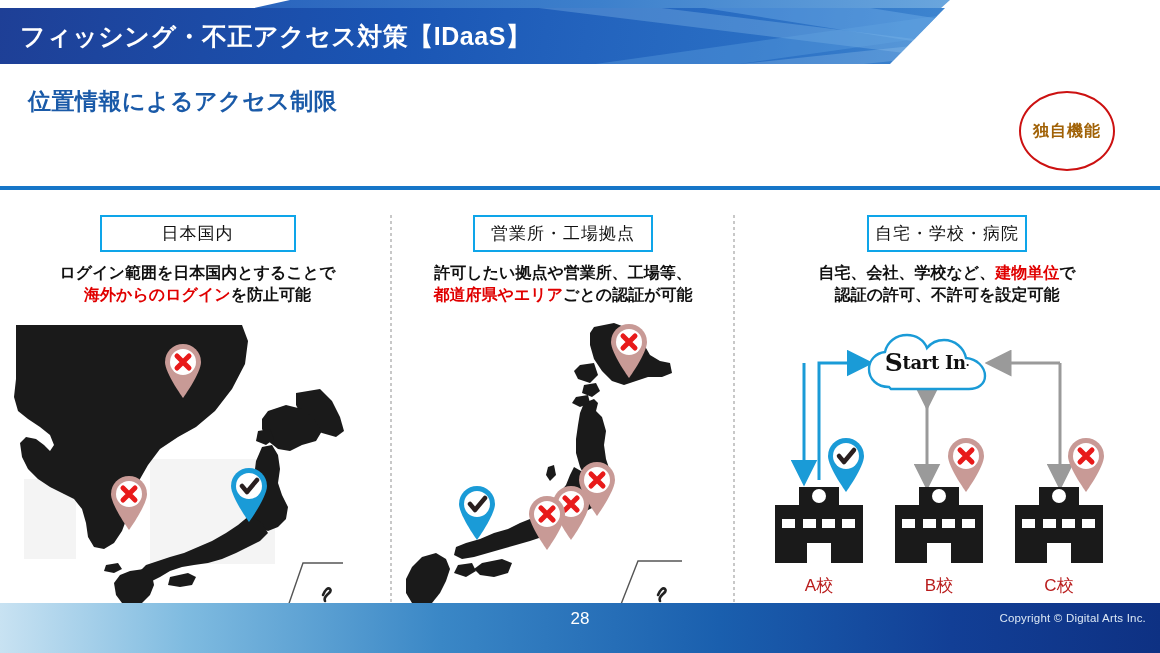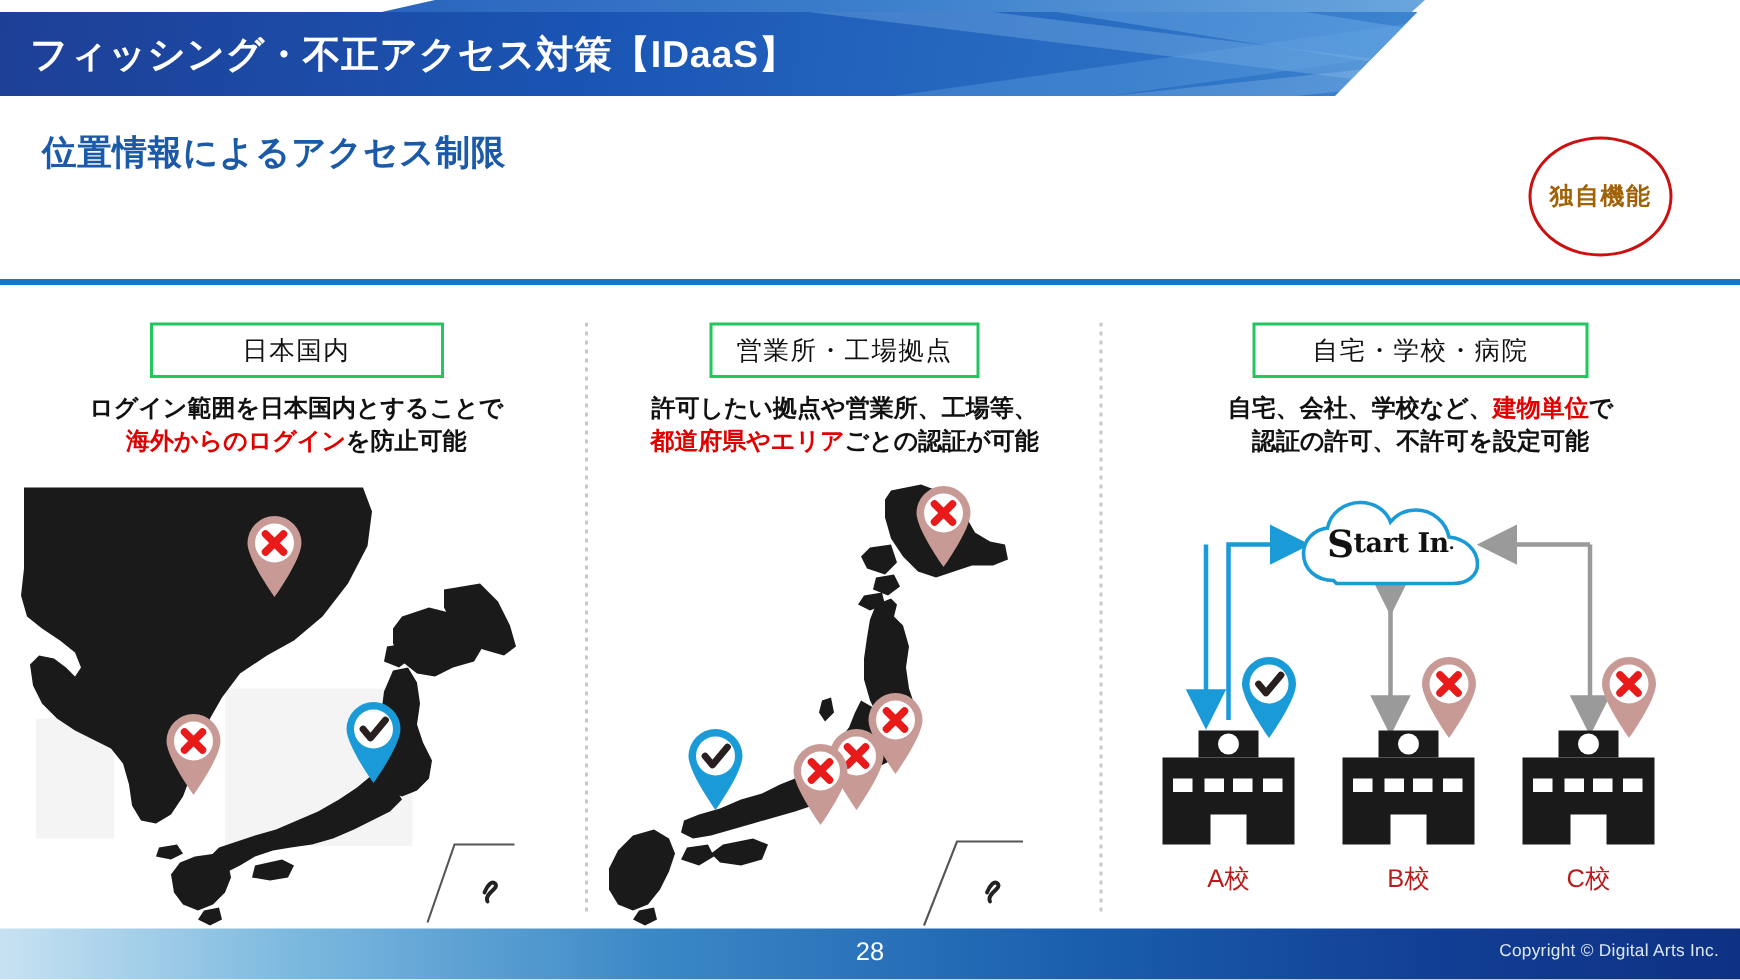--- a/index.html
+++ b/index.html
@@ -86,27 +86,27 @@
   .col-3 { left: 742px; width: 410px; }
   .divider {
     position: absolute; top: 215px; width: 2px; height: 395px;
     background-image: linear-gradient(to bottom, #c8c8c8 0 3px, transparent 3px 6px);
     background-size: 2px 6px;
   }
   .div-1 { left: 390px; }
   .div-2 { left: 733px; }
 
   .col-head {
-    margin: 0 auto; border: 2px solid #22c55e; background: #fff;
+    margin: 0 auto; border: 2px solid #0ea5e9; background: #fff;
     text-align: center; font-size: 17px; color: #111; font-weight: normal;
     padding: 5px 0; letter-spacing: 1px;
   }
   .c1-head { width: 196px; }
   .c2-head { width: 180px; }
-  .c3-head { width: 224px; }
+  .c3-head { width: 160px; }
   .col-desc {
     text-align: center; margin-top: 10px;
     font-size: 16px; font-weight: bold; color: #111; line-height: 1.35;
   }
   .hl { color: #e00000; text-align: right; }
 
   
   .map-wrap { position: relative; margin-top: 14px; height: 300px; }
   .grayblock { position: absolute; background: #f4f4f4; }
 
@@ -135,21 +135,21 @@
     text-align: center; font-size: 17px; color: #b91c1c; margin-top: 9px;
   }
   .sch-1 { left: 30px;  top: 270px; }
   .sch-2 { left: 150px; top: 270px; }
   .sch-3 { left: 270px; top: 270px; }
 
   .arrow-svg { position: absolute; left: 0; top: 0; width: 410px; height: 395px; pointer-events: none; }
 
   
   .footer {
-    position: absolute; left: 0; bottom: 0; width: 1160px; height: 34px;
+    position: absolute; left: 0; bottom: 0; width: 1160px; height: 50px;
     background: linear-gradient(90deg, #c8e2f2 0%, #7fbbe0 16%, #3a87c6 38%, #1a5fae 62%, #123f96 82%, #0e3183 100%);
   }
   .page-num {
     position: absolute; left: 50%; transform: translateX(-50%); top: 6px;
     color: #ffffff; font-size: 17px;
   }
   .copyright {
     position: absolute; right: 14px; top: 9px;
     color: #dce8f5; font-size: 11.5px; letter-spacing: 0.2px;
   }

